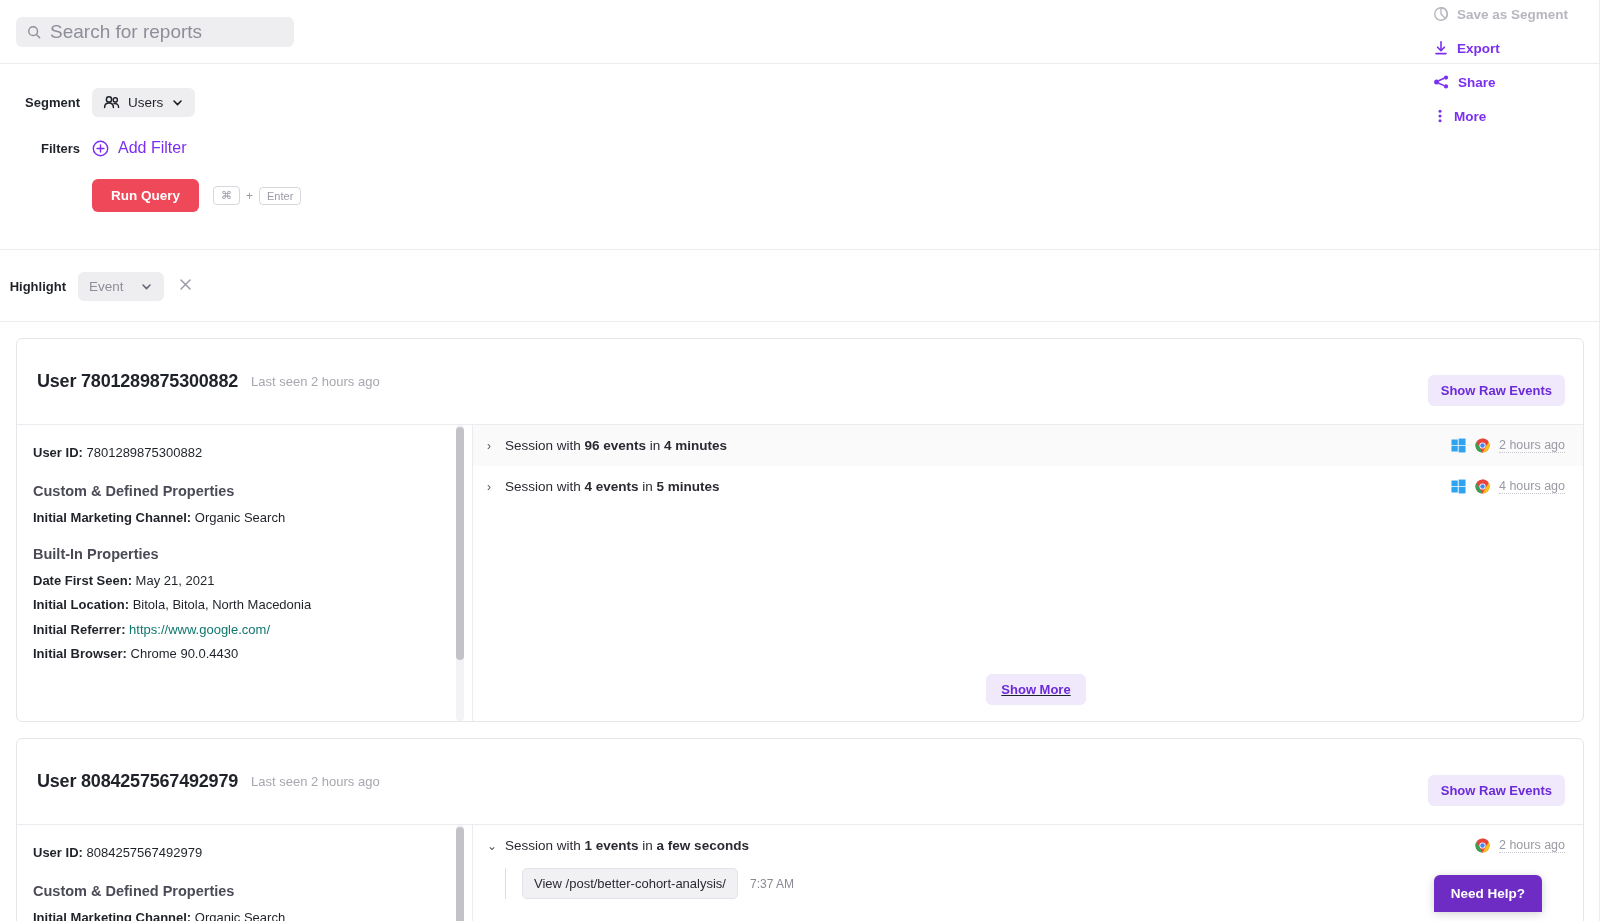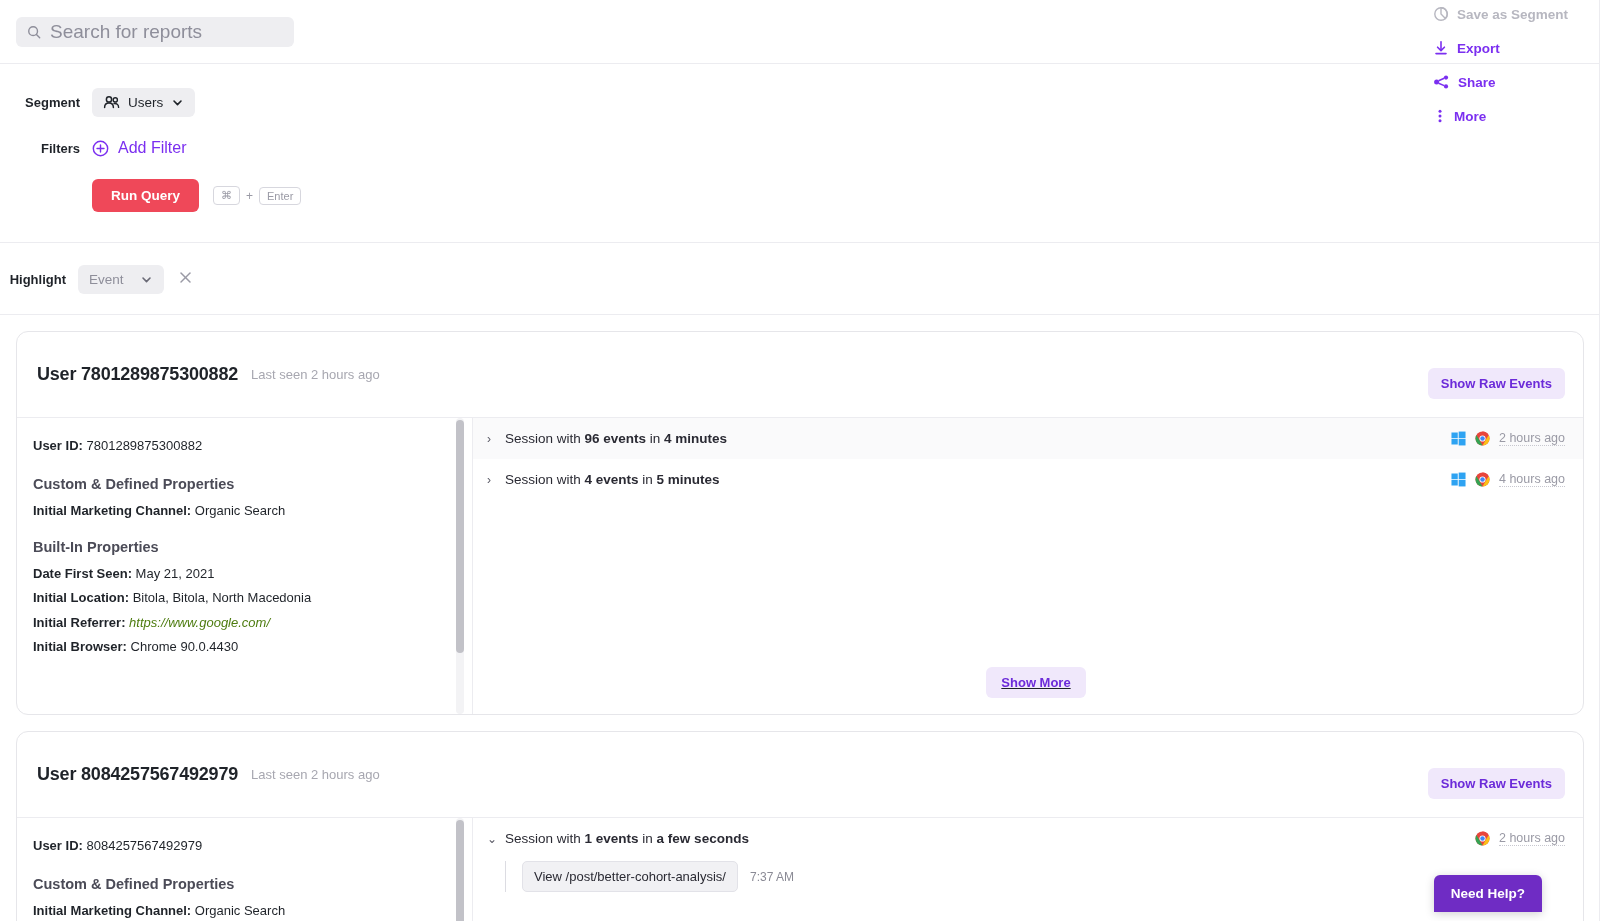--- a/index.html
+++ b/index.html
@@ -44,21 +44,21 @@
   .tb-item {
     display: flex; align-items: center; gap: 8px;
     font-size: 13.5px; font-weight: bold;
     color: #7b2ff0; cursor: pointer;
     padding: 6px 10px;
   }
   .tb-item.disabled { color: #b7b7c0; cursor: default; }
   .tb-item.more { gap: 7px; padding-right: 0; }
 
   
-  .query-panel { padding: 24px 0 8px 0; border-bottom: 1px solid #ececf0; }
+  .query-panel { padding: 24px 0 15px 0; border-bottom: 1px solid #ececf0; }
   .row { display: flex; align-items: center; margin-bottom: 22px; }
   .row-label {
     width: 92px; text-align: right; padding-right: 12px;
     font-size: 13px; font-weight: bold; color: #1f2329;
   }
   .seg-select {
     background: #eeeef1; border-radius: 6px;
     display: flex; align-items: center; gap: 8px;
     padding: 7px 11px; cursor: pointer;
     font-size: 13.5px;
@@ -93,21 +93,21 @@
     background: #eeeef1; border-radius: 6px;
     display: flex; align-items: center; gap: 16px;
     padding: 7px 11px; cursor: pointer;
     font-size: 13.5px; color: #8e8e9a;
   }
   .hl-close { margin-left: 14px; cursor: pointer; color: #9a9aa5; }
 
   
   .cards { padding: 16px 16px 0 16px; }
   .card {
-    border: 1px solid #e6e6ea; border-radius: 12px;
+    border: 1px solid #e6e6ea; border-radius: 6px;
     background: #fff; margin-bottom: 16px; overflow: hidden;
   }
   .card-head {
     display: flex; align-items: center;
     padding: 18px 18px 18px 20px;
     border-bottom: 1px solid #ececf0;
   }
   .card-title { font-size: 18px; font-weight: bold; letter-spacing: -0.2px; }
   .card-sub { font-size: 13px; color: #a7a7b0; margin-left: 13px; }
   .btn-raw {
@@ -123,21 +123,21 @@
     padding: 18px 20px 0 16px;
     position: relative; overflow: hidden;
   }
   .p-line { font-size: 13px; line-height: 1.55; margin-bottom: 4px; }
   .p-line b { font-weight: bold; }
   .p-head {
     font-size: 14.5px; font-weight: bold; color: #4b4b57;
     margin: 18px 0 9px 0;
   }
   .p-head.first { margin-top: 20px; }
-  .lnk { color: #4d7c0f; font-style: italic; }
+  .lnk { color: #0f766e; }
   .sb-track {
     position: absolute; right: 8px; width: 8px;
     background: #f3f3f5; border-radius: 4px;
   }
   .sb-thumb {
     position: absolute; right: 8px; width: 8px;
     background: #c2c2c8; border-radius: 4px;
   }
   .panel-sep { width: 1px; background: #ececf0; }
 

